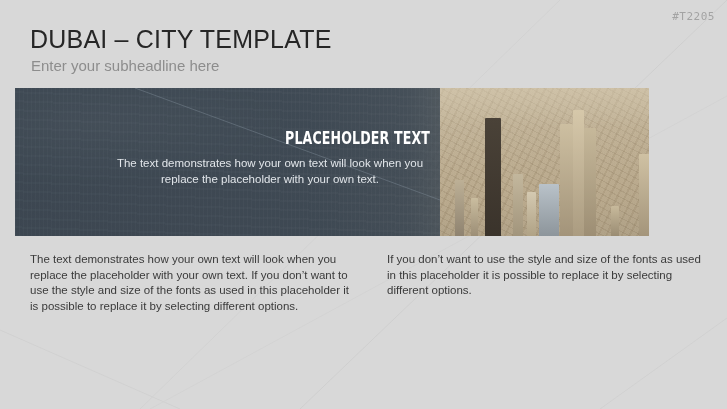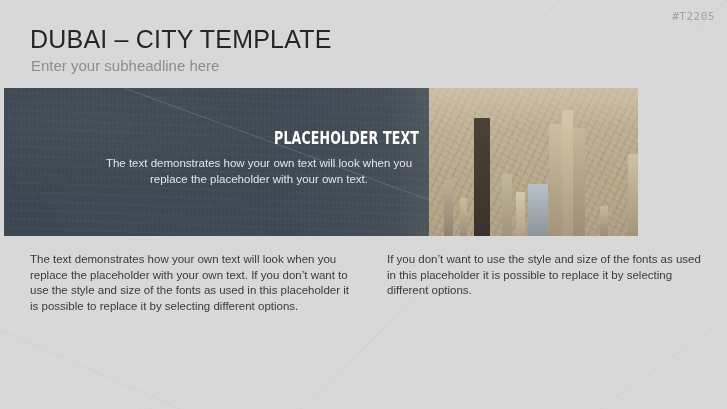--- a/index.html
+++ b/index.html
@@ -58,21 +58,21 @@
     font-family: "DejaVu Sans Mono", "Liberation Mono", monospace;
     font-size: 11px;
     color: #a3a3a3;
     letter-spacing: 0.5px;
     white-space: nowrap;
   }
 
   
   #image-band {
     position: absolute;
-    left: 4px;
+    left: 15px;
     top: 88px;
     width: 634px;
     height: 148px;
     overflow: hidden;
   }
 
   
   .photo {
     position: absolute;
     inset: 0;

